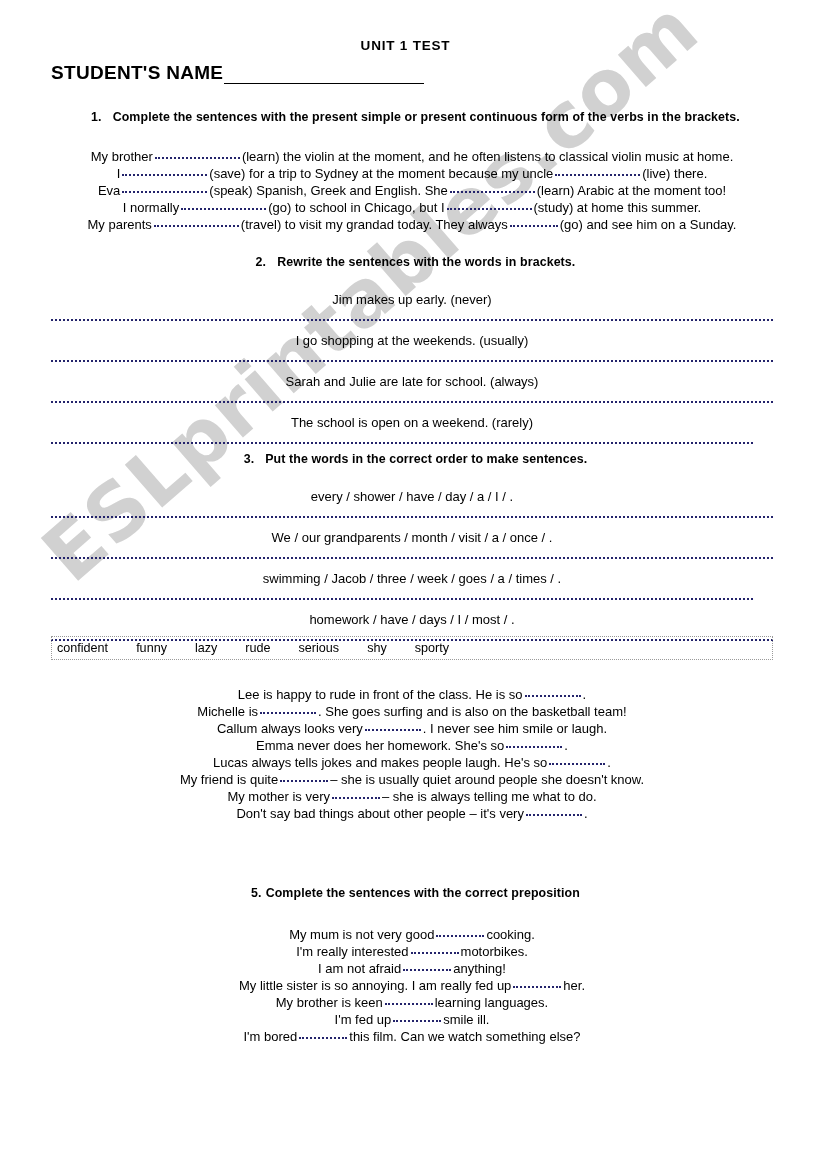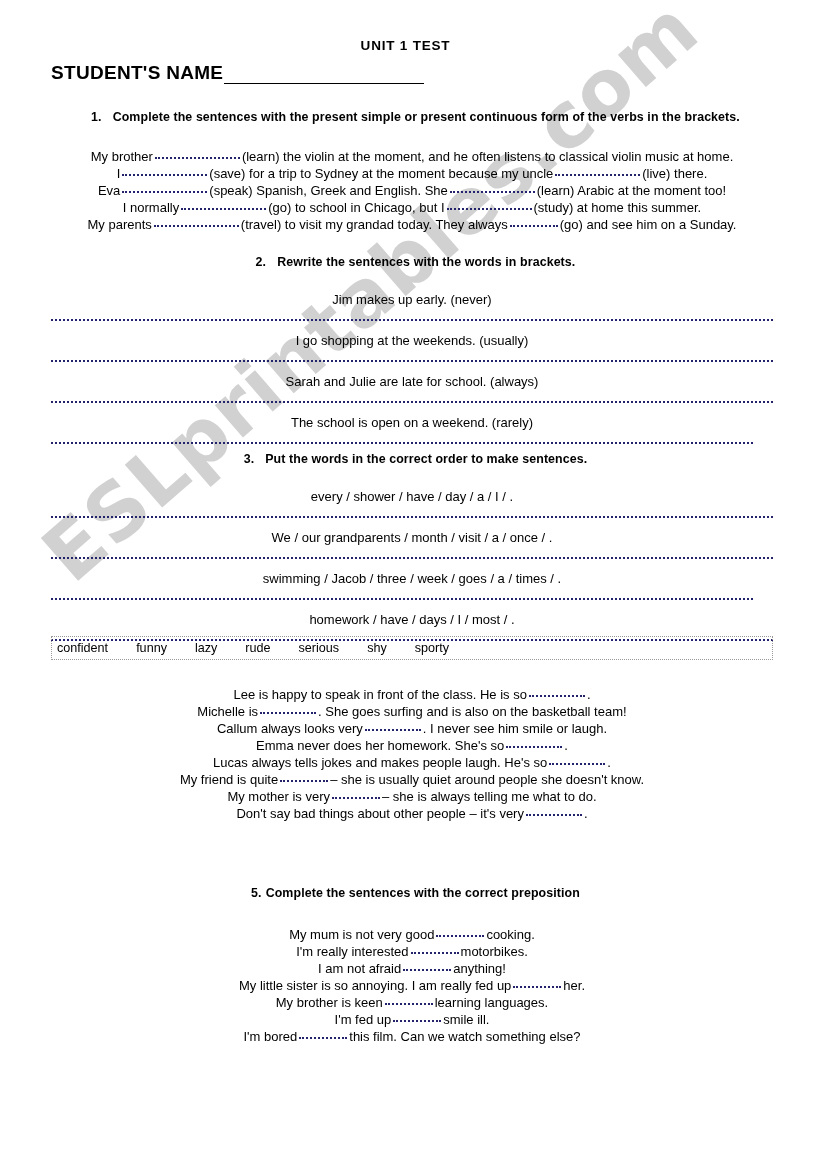--- a/index.html
+++ b/index.html
@@ -200,21 +200,21 @@
         <span>confident</span>
         <span>funny</span>
         <span>lazy</span>
         <span>rude</span>
         <span>serious</span>
         <span>shy</span>
         <span>sporty</span>
       </div>
       <div class="lines" style="margin-top:26px;">
         <div class="sent">
-          <span>Lee is happy to speak in front of the class. He is so</span><span class="blk w12"></span><span>.</span>
+          <span>Lee is happy to rude in front of the class. He is so</span><span class="blk w12"></span><span>.</span>
         </div>
         <div class="sent">
           <span>Michelle is</span><span class="blk w12"></span><span>. She goes surfing and is also on the basketball team!</span>
         </div>
         <div class="sent">
           <span>Callum always looks very</span><span class="blk w12"></span><span>. I never see him smile or laugh.</span>
         </div>
         <div class="sent">
           <span>Emma never does her homework. She's so</span><span class="blk w12"></span><span>.</span>
         </div>

